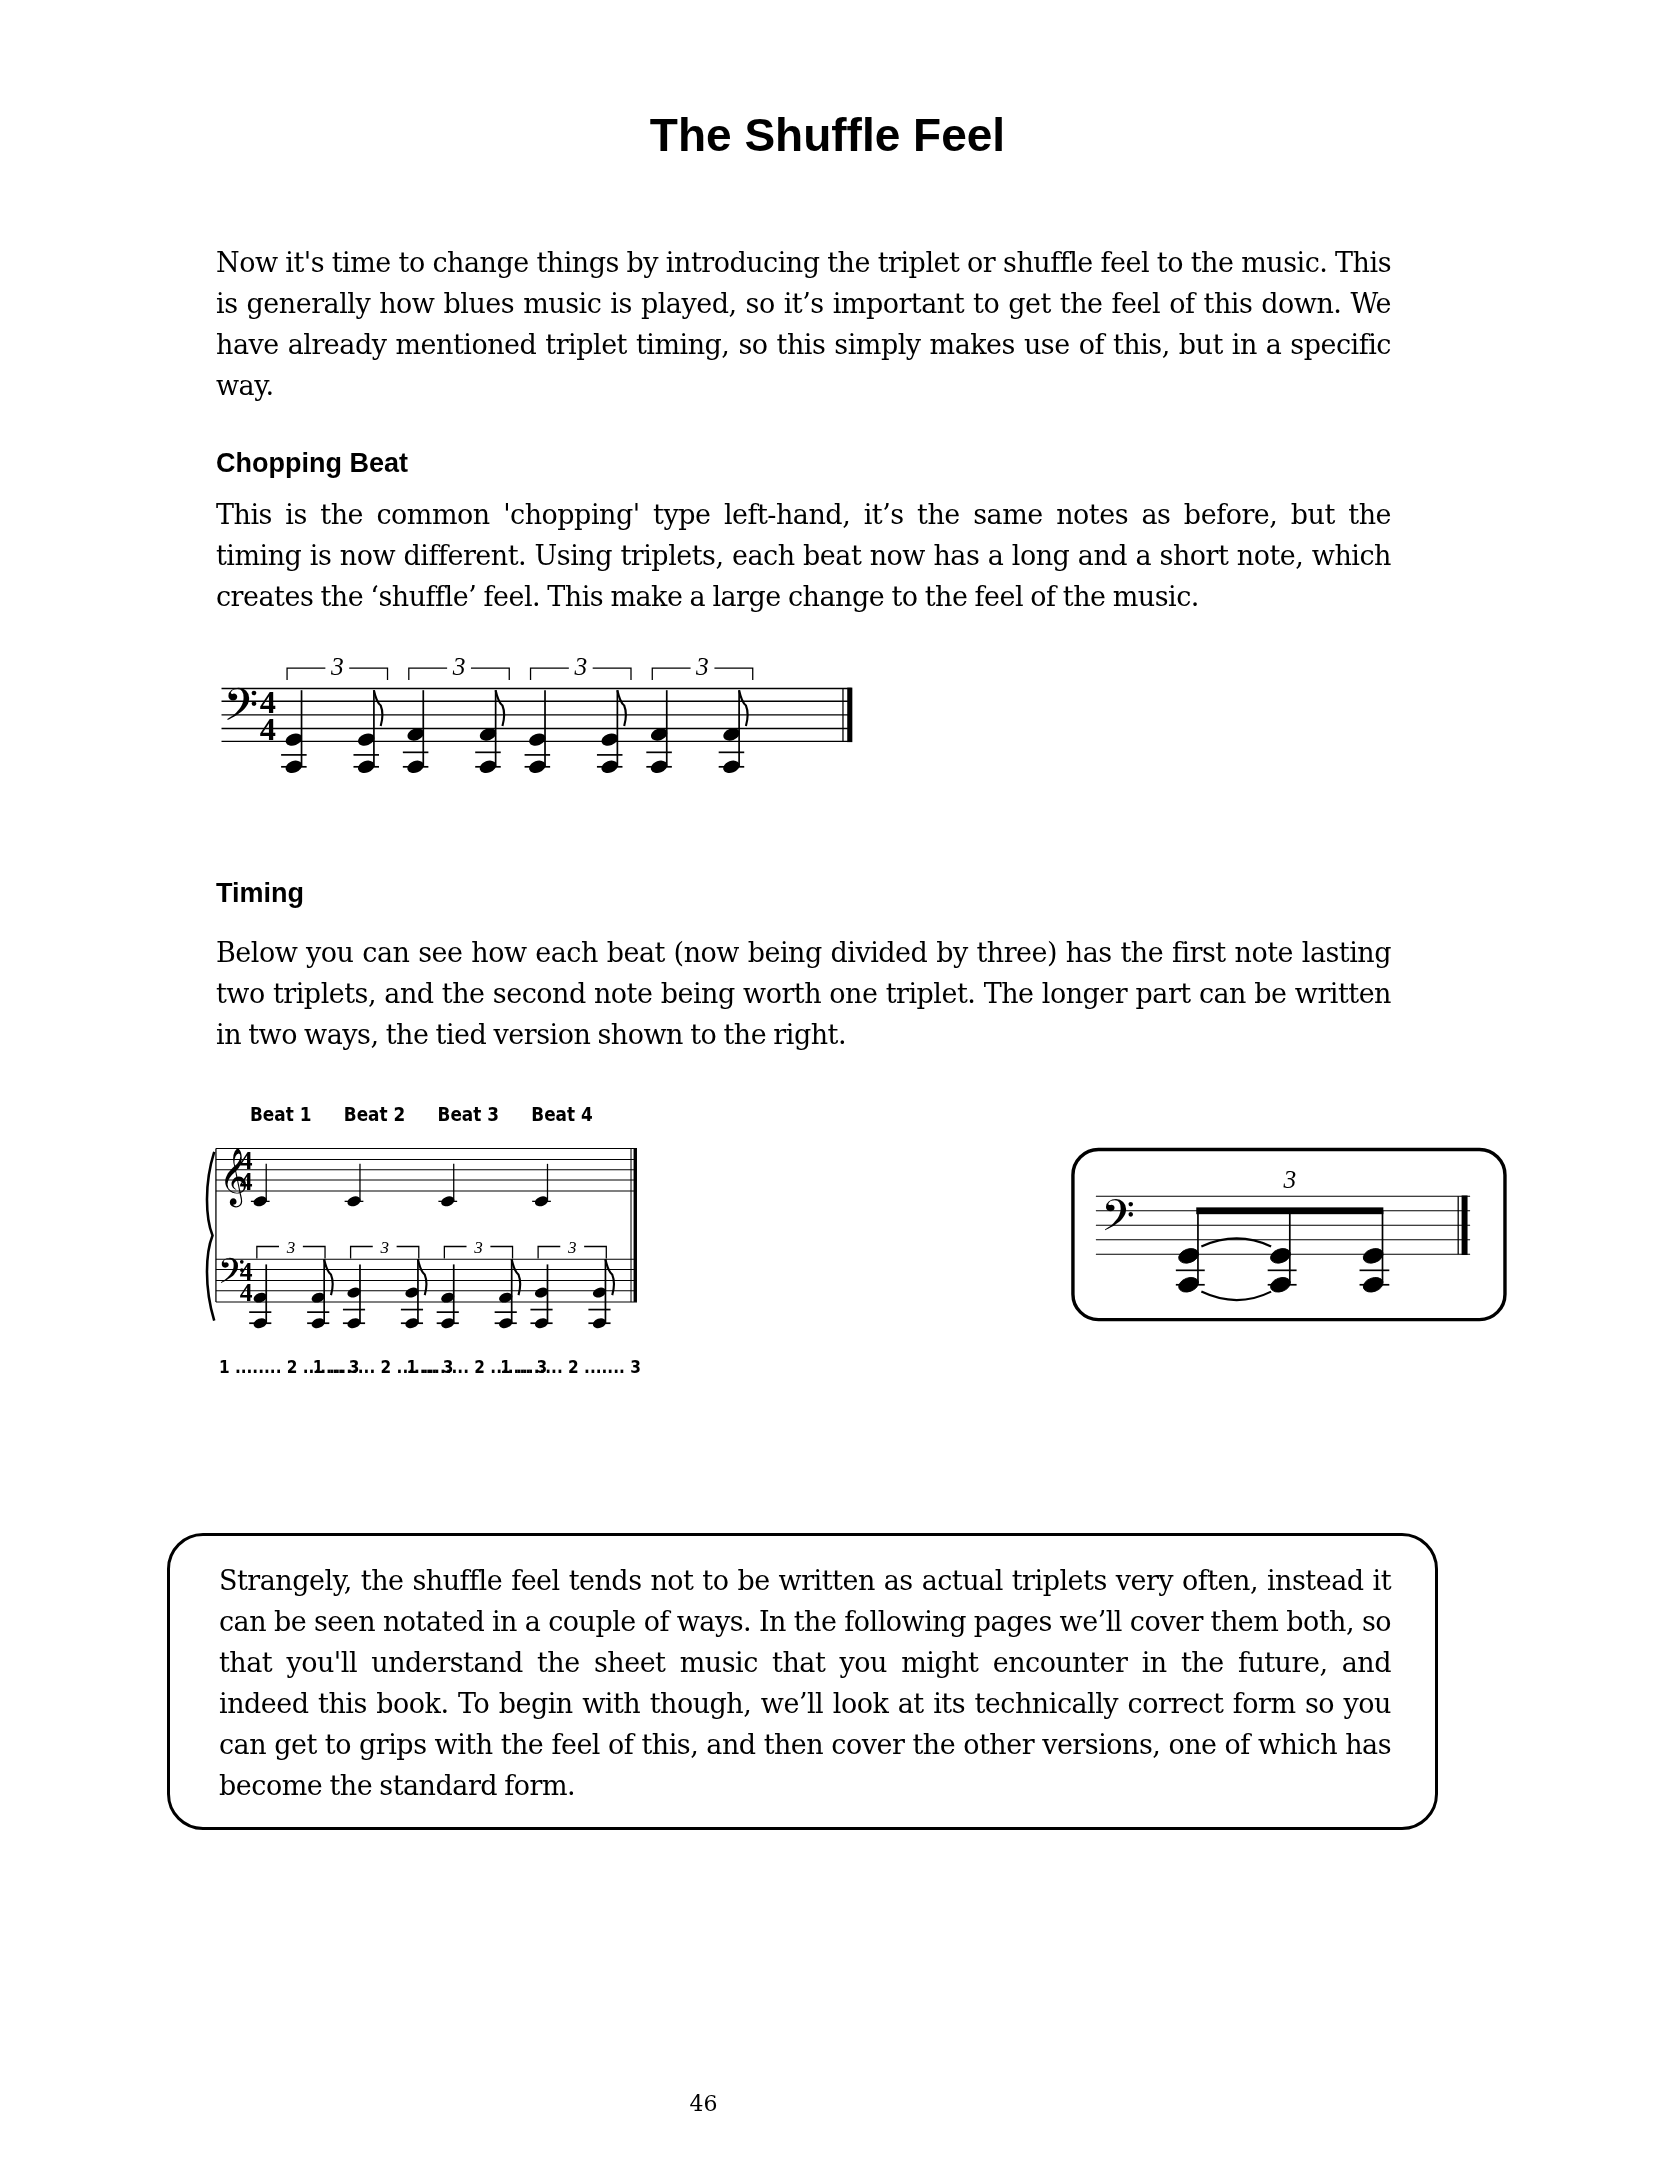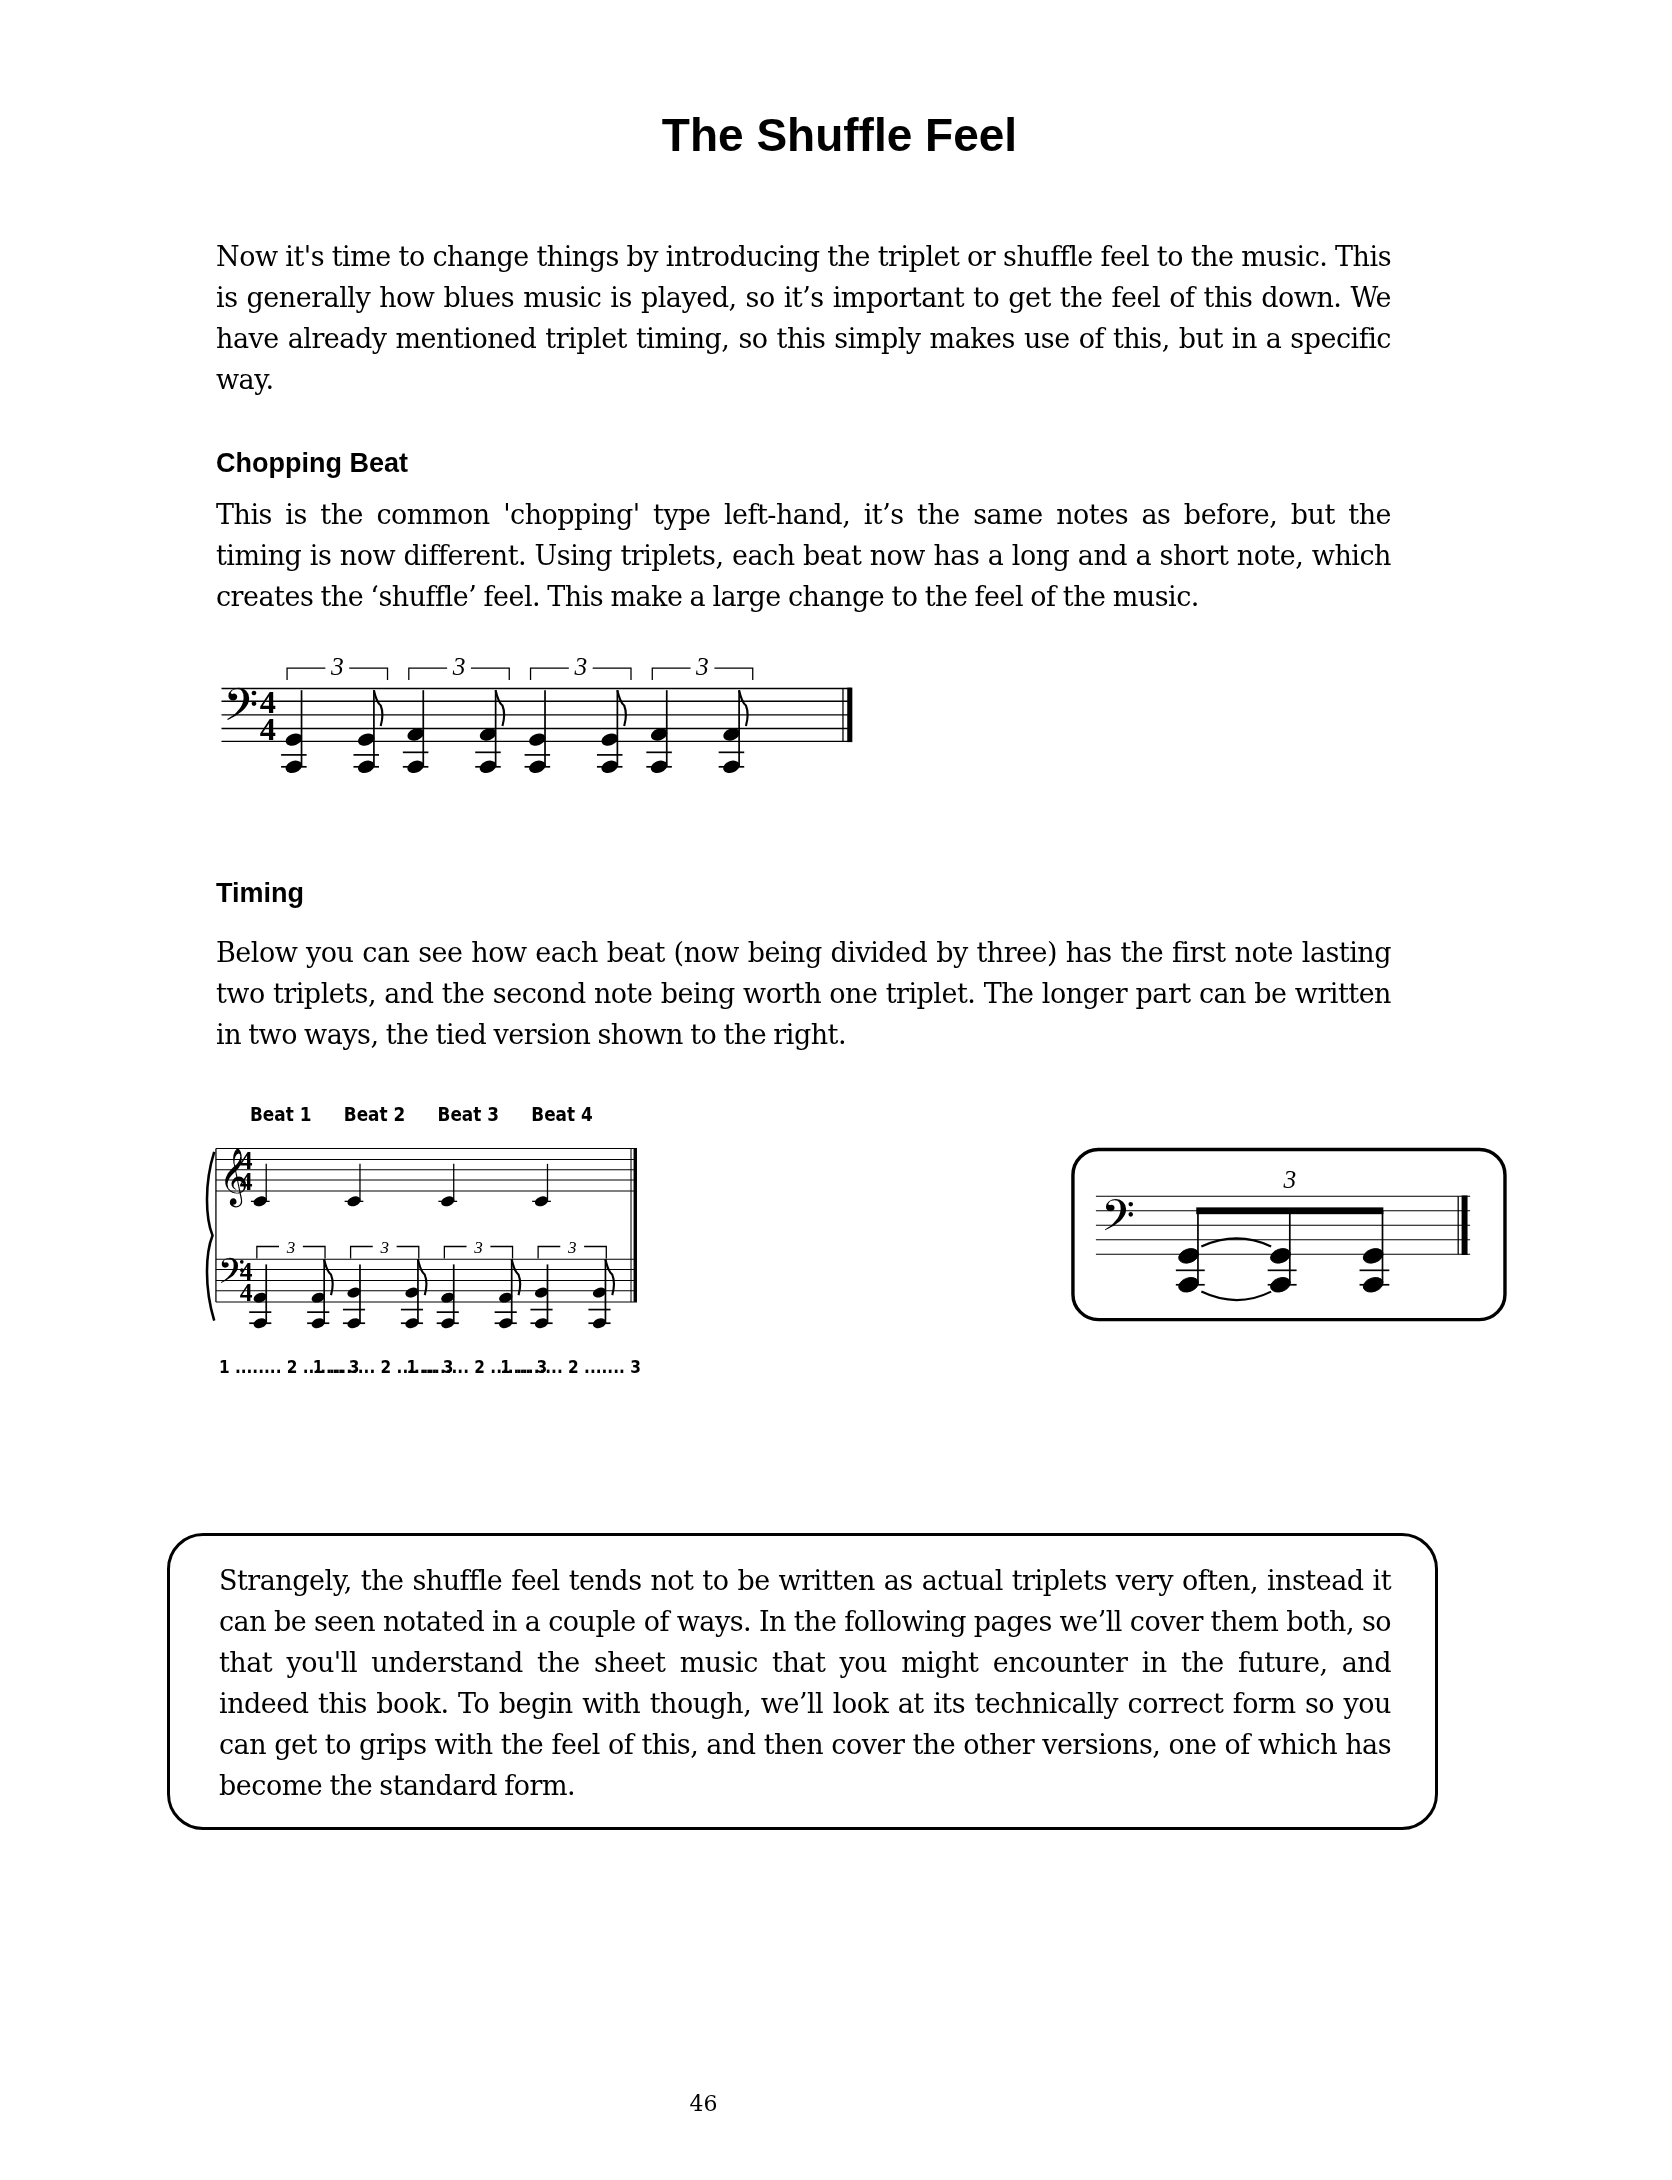--- a/index.html
+++ b/index.html
@@ -1,38 +1,38 @@
 <!DOCTYPE html>
 <html style="font-size:13.6px"><head>
 <meta charset="utf-8">
 <style>
   html, body { margin: 0; padding: 0; background: #ffffff; }
   body { width: 1673px; height: 2181px; position: relative; overflow: hidden; color: #000; }
-  .title { position: absolute; left: 12px; width: 1655px; top: 101px; text-align: center;
+  .title { position: absolute; left: 0; width: 1655px; top: 101px; text-align: center;
            font-family: "Liberation Sans", sans-serif; font-weight: bold; font-size: 46px; line-height: 68px; margin: 0; }
   .para { position: absolute; left: 216px; width: 1175px; margin: 0;
           font-family: "DejaVu Serif", serif; font-size: 27px; line-height: 41px; text-align: justify;
           letter-spacing: -0.5px; word-spacing: -0.9px; }
   .para.last-left { text-align-last: left; }
   .heading { position: absolute; left: 216px; margin: 0; font-family: "Liberation Sans", sans-serif;
              font-weight: bold; font-size: 27px; line-height: 34px; }
   .staff-svg { position: absolute; overflow: visible; }
   .callout { position: absolute; left: 167px; top: 1533px; width: 1271px; height: 297px;
              border: 3.4px solid #000; border-radius: 36px; box-sizing: border-box; }
   .callout .para { left: 49px; top: 24px; width: 1172px; }
   .page-num { position: absolute; left: 0; width: 1407px; top: 2091px; text-align: center;
               font-family: "DejaVu Serif", serif; font-size: 22px; }
   .beat-label, .count-label { font-family: "DejaVu Sans Condensed", "DejaVu Sans", sans-serif; font-weight: bold; }
 </style>
 </head>
 <body>
 
 <h1 class="title">The Shuffle Feel</h1>
 
-<p class="para last-left" style="top:236px;">Now it's time to change things by introducing the triplet or shuffle feel to the music. This is generally how blues music is played, so it’s important to get the feel of this down. We have already mentioned triplet timing, so this simply makes use of this, but in a specific way.</p>
+<p class="para last-left" style="top:242px;">Now it's time to change things by introducing the triplet or shuffle feel to the music. This is generally how blues music is played, so it’s important to get the feel of this down. We have already mentioned triplet timing, so this simply makes use of this, but in a specific way.</p>
 
 <h2 class="heading" style="top:446px;">Chopping Beat</h2>
 
 <p class="para last-left" style="top:494px;">This is the common 'chopping' type left-hand, it’s the same notes as before, but the timing is now different. Using triplets, each beat now has a long and a short note, which creates the ‘shuffle’ feel. This make a large change to the feel of the music.</p>
 
 <svg class="staff-svg" style="left:213px; top:656px;" width="647" height="145" viewBox="0 0 760 170">
   <g stroke="#000" stroke-width="1.5">
     <line x1="10" y1="38" x2="750" y2="38"></line>
     <line x1="10" y1="53" x2="750" y2="53"></line>
     <line x1="10" y1="69" x2="750" y2="69"></line>

